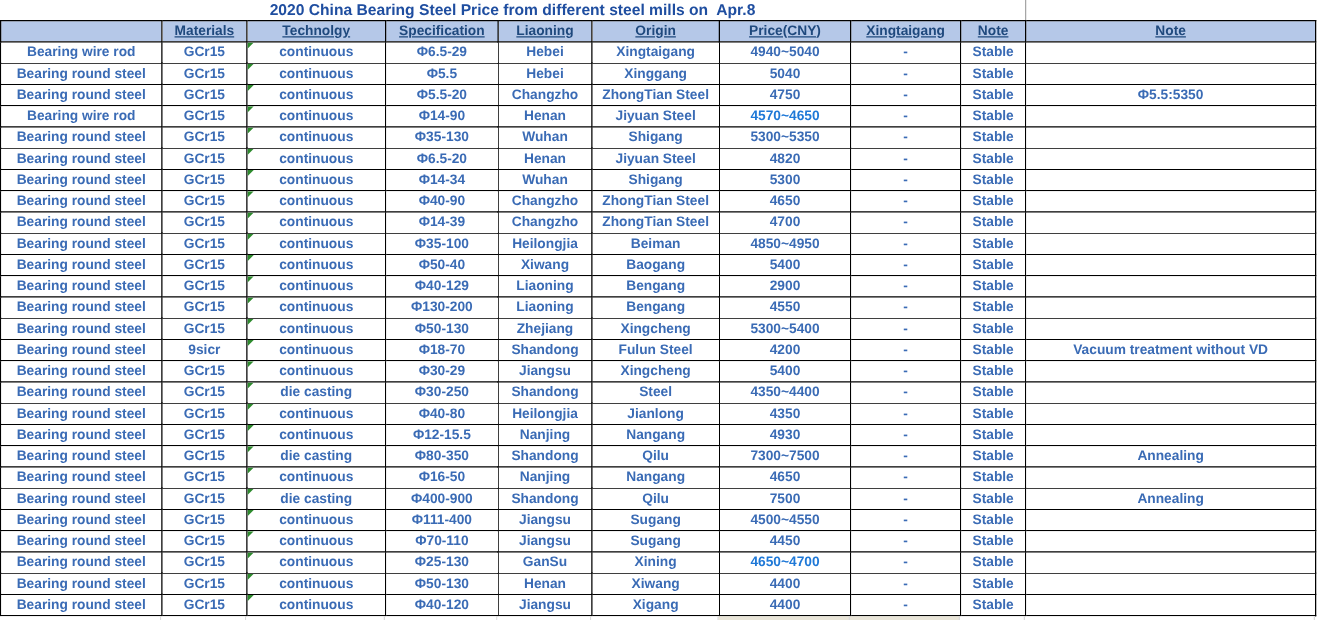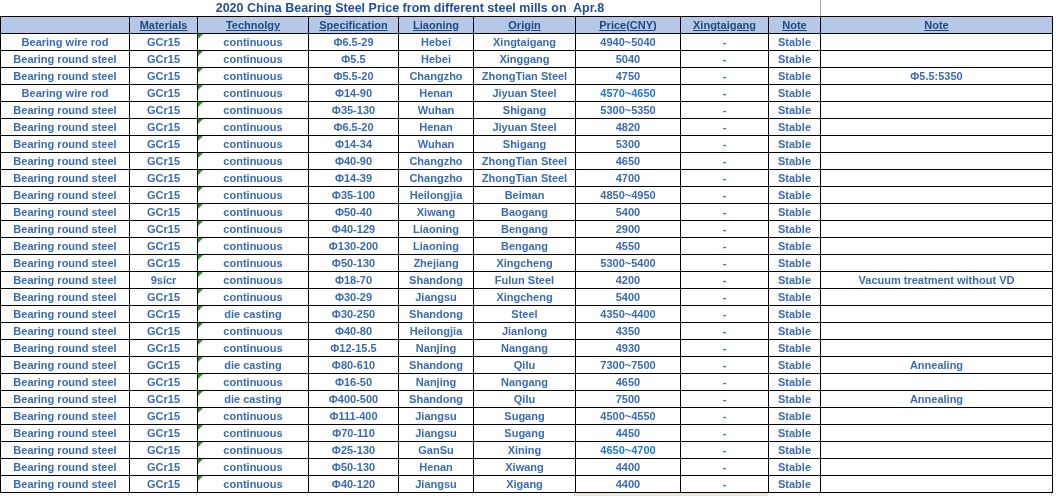--- a/index.html
+++ b/index.html
@@ -305,21 +305,21 @@
           <td>Nangang</td>
           <td>4930</td>
           <td>-</td>
           <td>Stable</td>
           <td></td>
         </tr>
         <tr>
           <td>Bearing round steel</td>
           <td>GCr15</td>
           <td>die casting<span class="tri"></span></td>
-          <td>Φ80-610</td>
+          <td>Φ80-350</td>
           <td>Shandong</td>
           <td>Qilu</td>
           <td>7300~7500</td>
           <td>-</td>
           <td>Stable</td>
           <td>Annealing</td>
         </tr>
         <tr>
           <td>Bearing round steel</td>
           <td>GCr15</td>
@@ -329,21 +329,21 @@
           <td>Nangang</td>
           <td>4650</td>
           <td>-</td>
           <td>Stable</td>
           <td></td>
         </tr>
         <tr>
           <td>Bearing round steel</td>
           <td>GCr15</td>
           <td>die casting<span class="tri"></span></td>
-          <td>Φ400-500</td>
+          <td>Φ400-900</td>
           <td>Shandong</td>
           <td>Qilu</td>
           <td>7500</td>
           <td>-</td>
           <td>Stable</td>
           <td>Annealing</td>
         </tr>
         <tr>
           <td>Bearing round steel</td>
           <td>GCr15</td>

